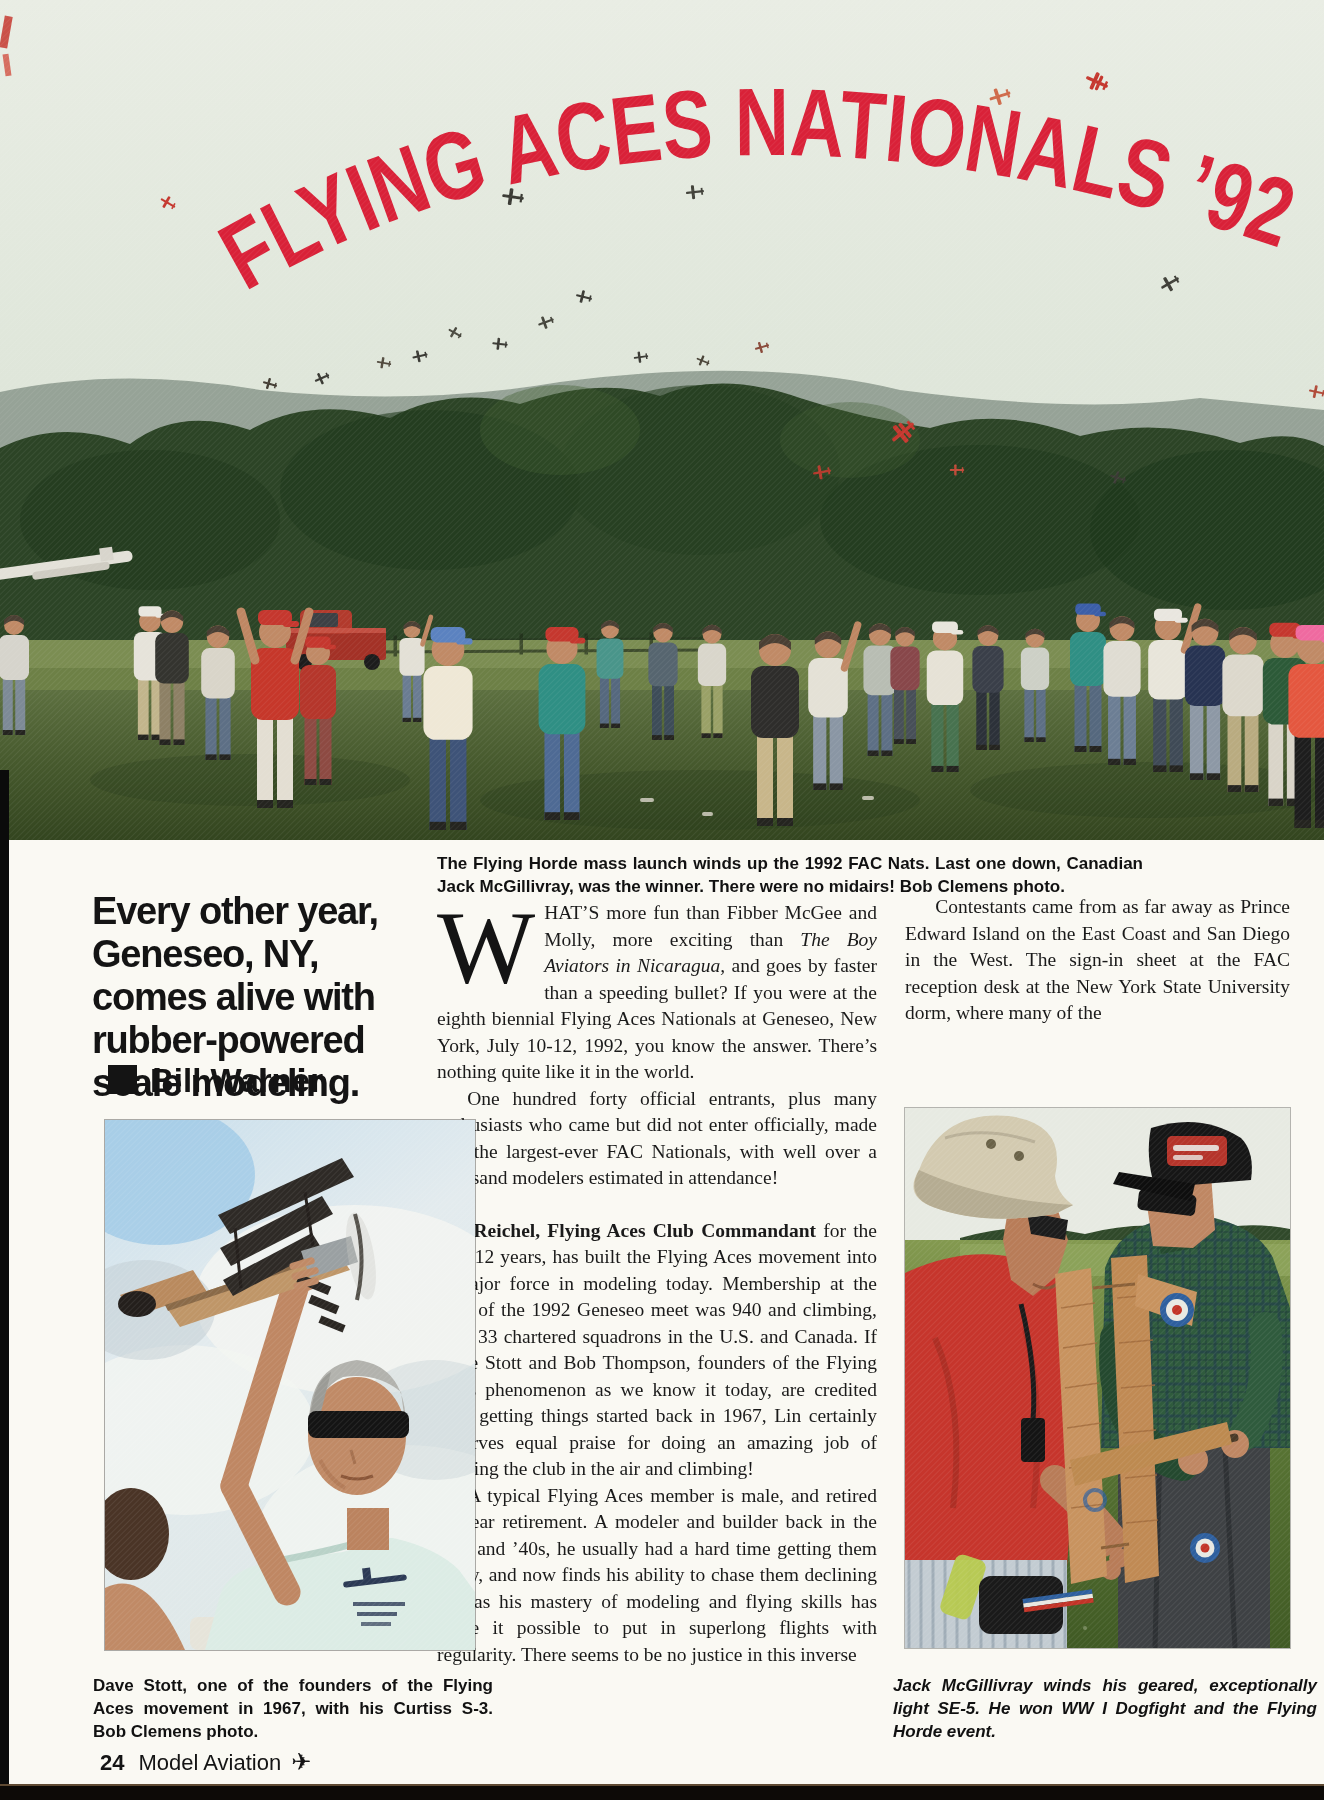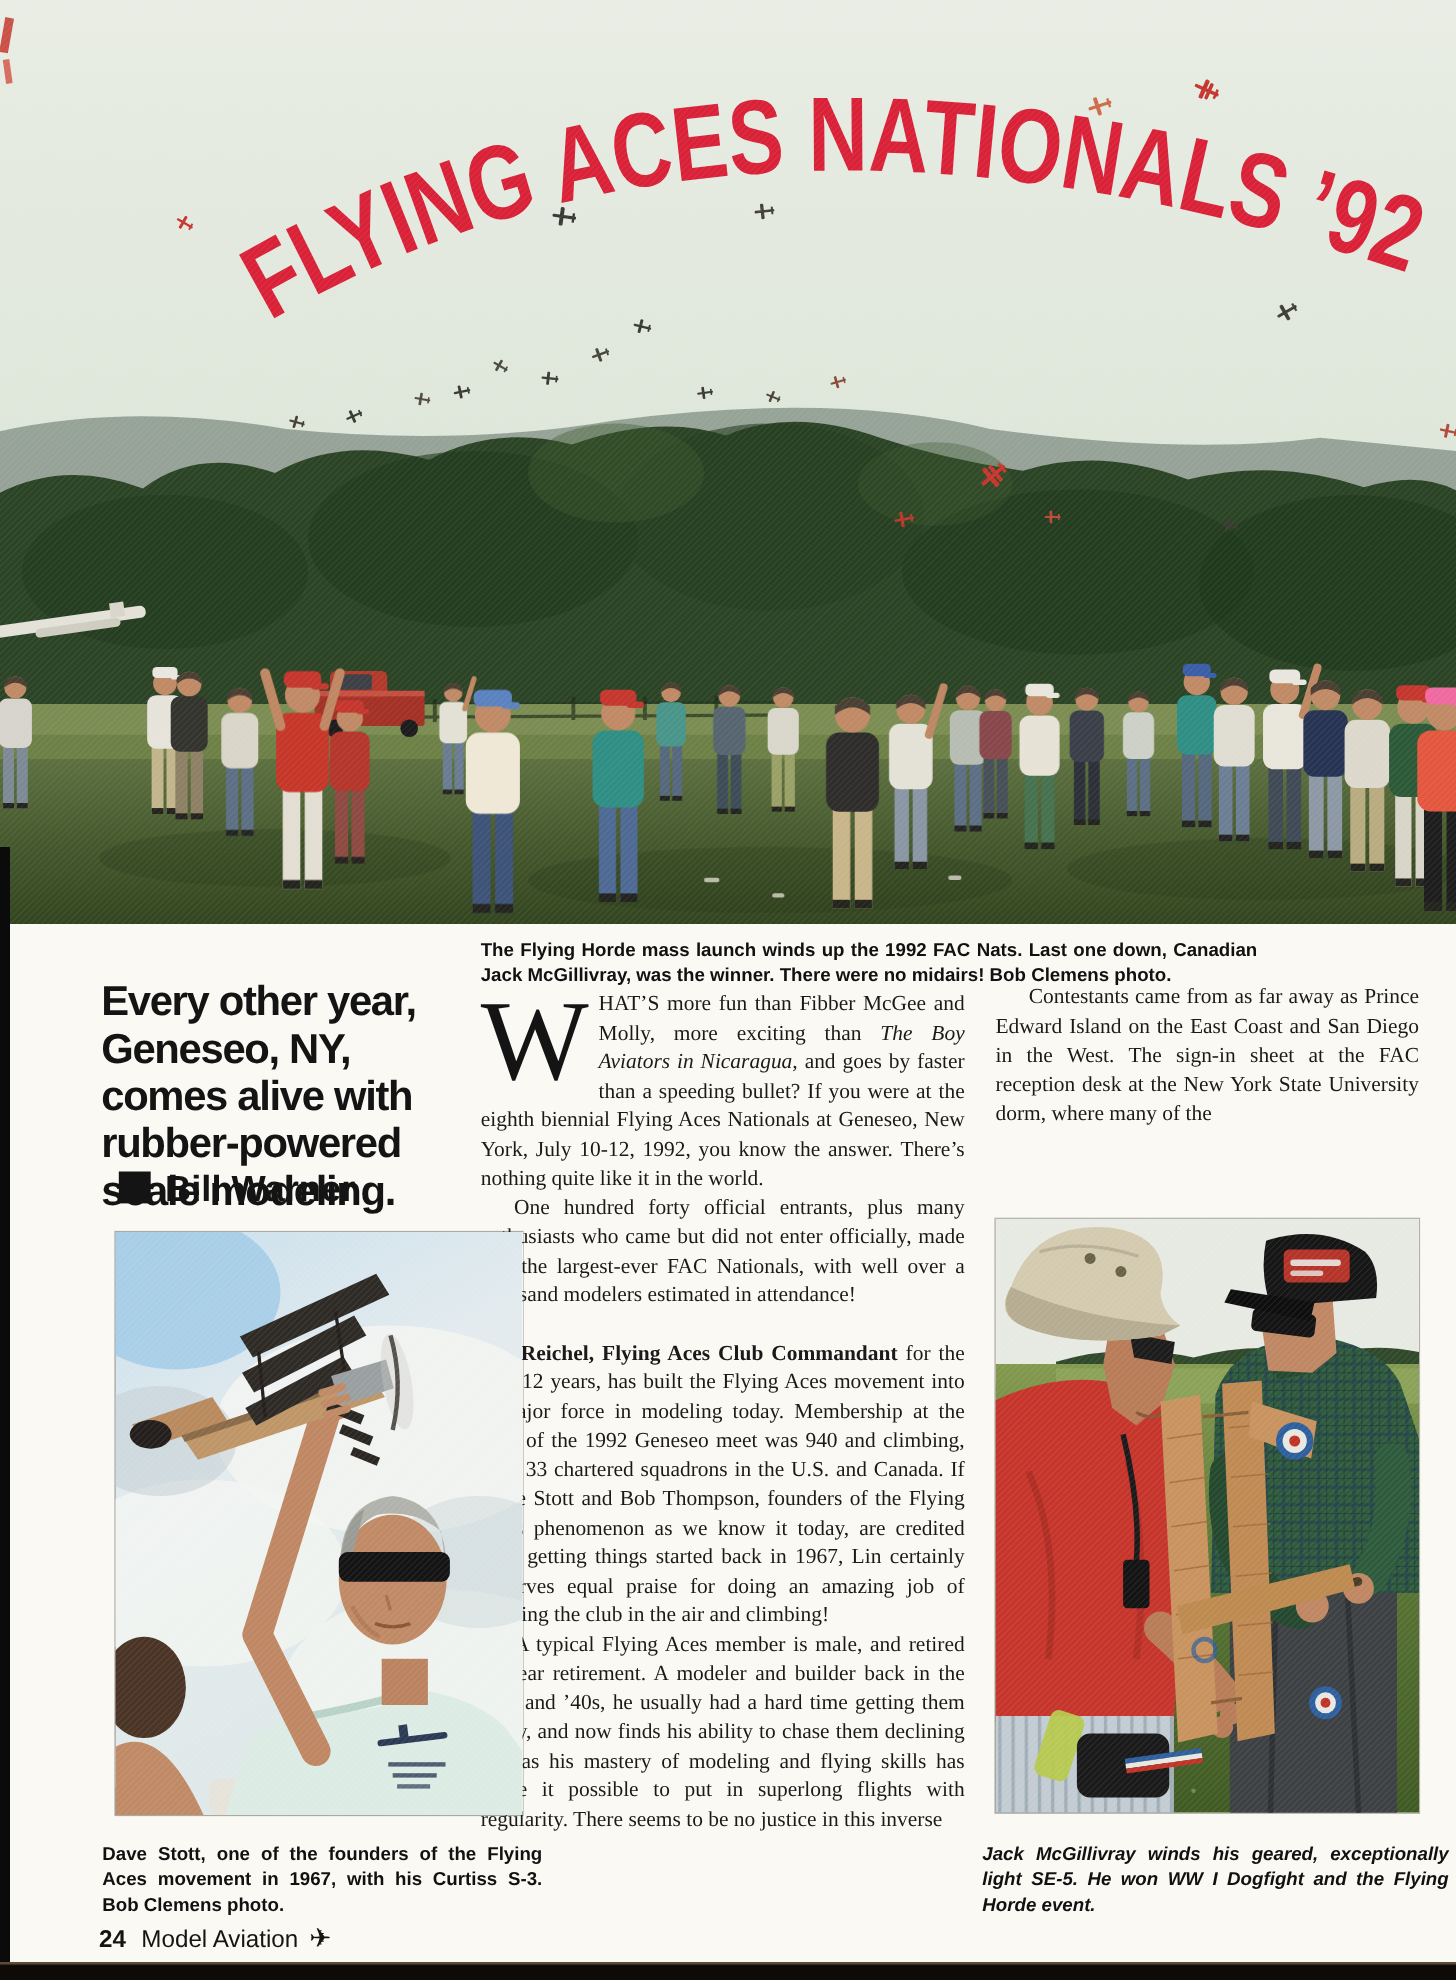--- a/index.html
+++ b/index.html
@@ -24,21 +24,21 @@
   #right-caption{left:893px;top:1674px;width:424px;font-style:italic;}
   .bodycol{font-size:19.5px;line-height:26.5px;text-align:justify;}
   #col-mid{left:437px;top:900px;width:440px;}
   #col-right{left:905px;top:894px;width:385px;}
   .bodycol p{margin:0;text-indent:1.55em;}
   .bodycol p.flush{text-indent:0;}
   .bodycol p.gap{margin-top:26px;}
   .dropcap{float:left;font-family:"Liberation Serif",serif;font-weight:400;font-size:104px;
            line-height:86px;padding:4px 9px 0 0;color:#141414;}
   .lead-bold{font-weight:bold;}
-  .footer{left:90px;top:1748px;font-family:"Liberation Sans",sans-serif;font-size:22px;color:#141414;
+  .footer{left:100px;top:1748px;font-family:"Liberation Sans",sans-serif;font-size:22px;color:#141414;
           white-space:nowrap;}
   .footer .num{font-weight:bold;margin-right:14px;}
   .footer .plane{margin-left:10px;font-size:24px;}
   
   .left-strip{left:0;top:770px;width:9px;height:1030px;background:#0b0b0b;}
   .bottom-bar{left:0;top:1784px;width:1324px;height:16px;background:#0d0a07;border-top:2px solid #5f4a33;}
 </style>
 </head>
 <body>
 

